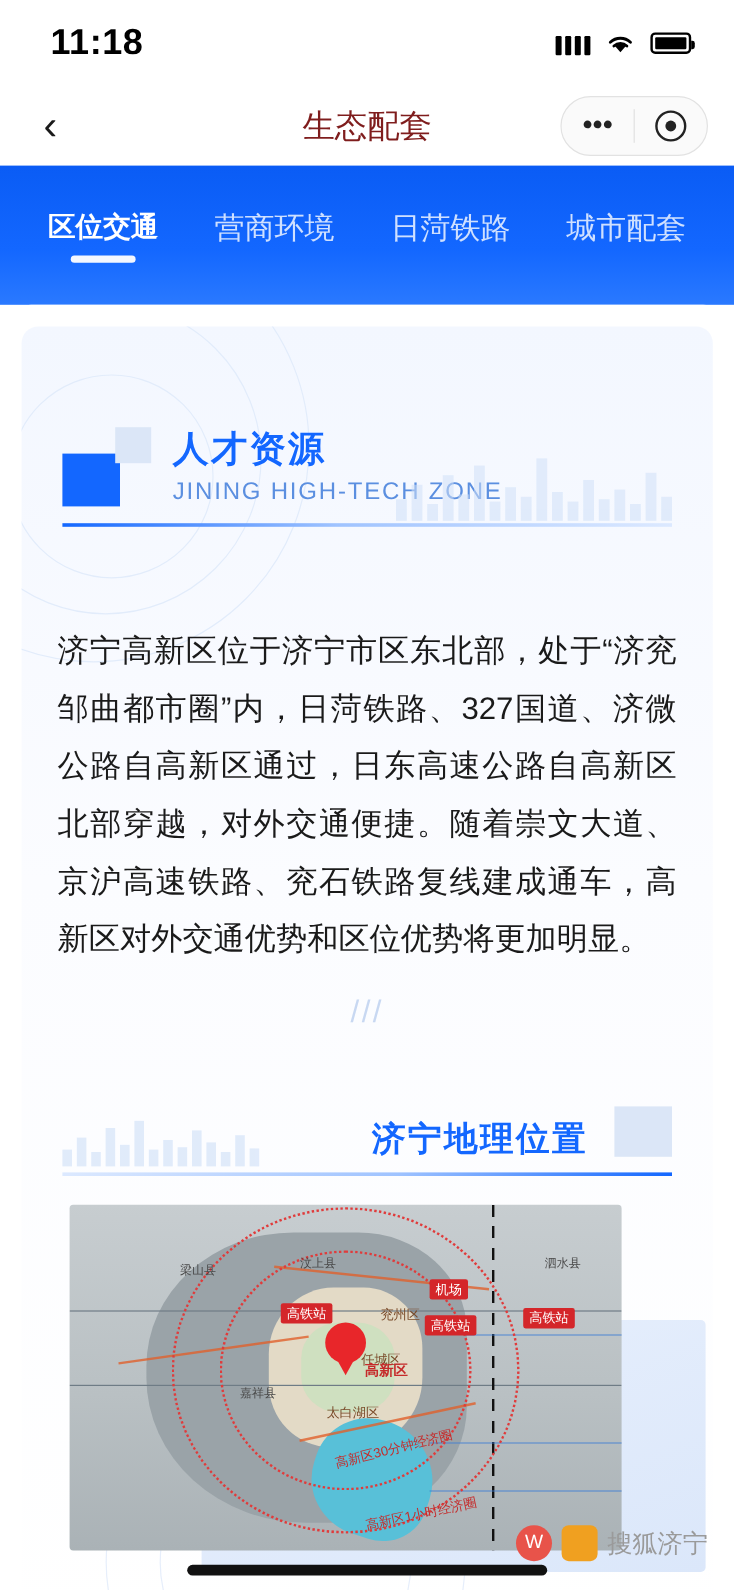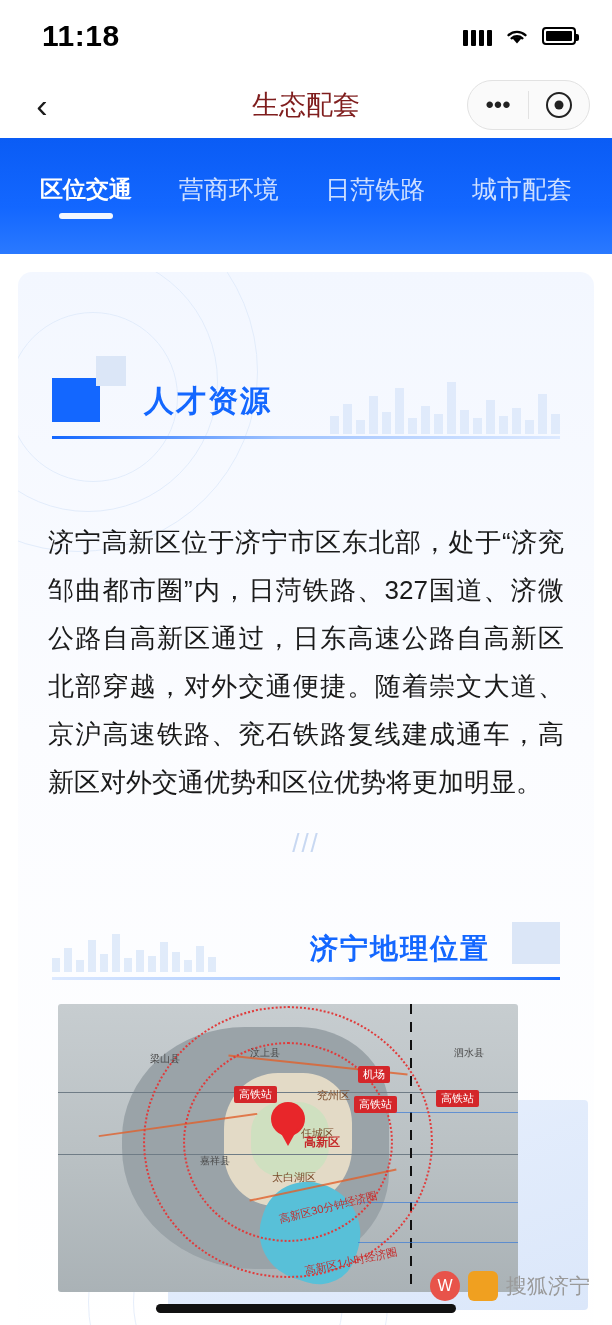--- a/index.html
+++ b/index.html
@@ -343,20 +343,21 @@
       <div class="arc a4"></div>
       <div class="arc a5"></div>
 
       <div class="brand">
         <div class="brand-mark">
           <div class="sq-a"></div>
             <div class="sq-b"></div>
         </div>
         <div class="brand-text">
           <div class="cn">人才资源</div>
+          <div class="en">JINING HIGH-TECH ZONE</div>
         </div>
       </div>
       <div class="skyline">
         <i style="height:18px"></i>
           <i style="height:30px"></i>
           <i style="height:14px"></i>
         <i style="height:38px"></i>
           <i style="height:22px"></i>
           <i style="height:46px"></i>
         <i style="height:16px"></i>

